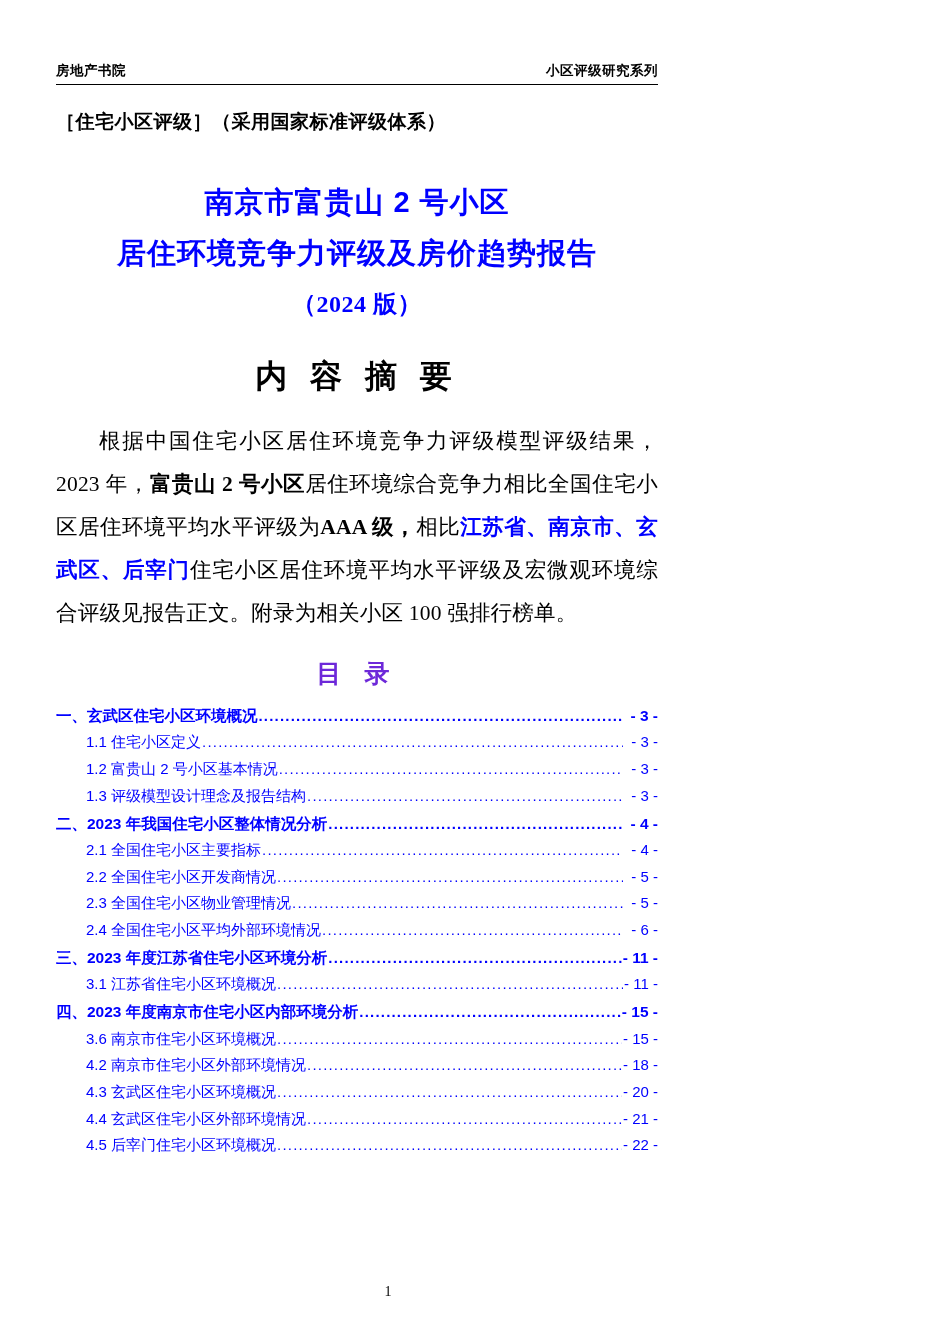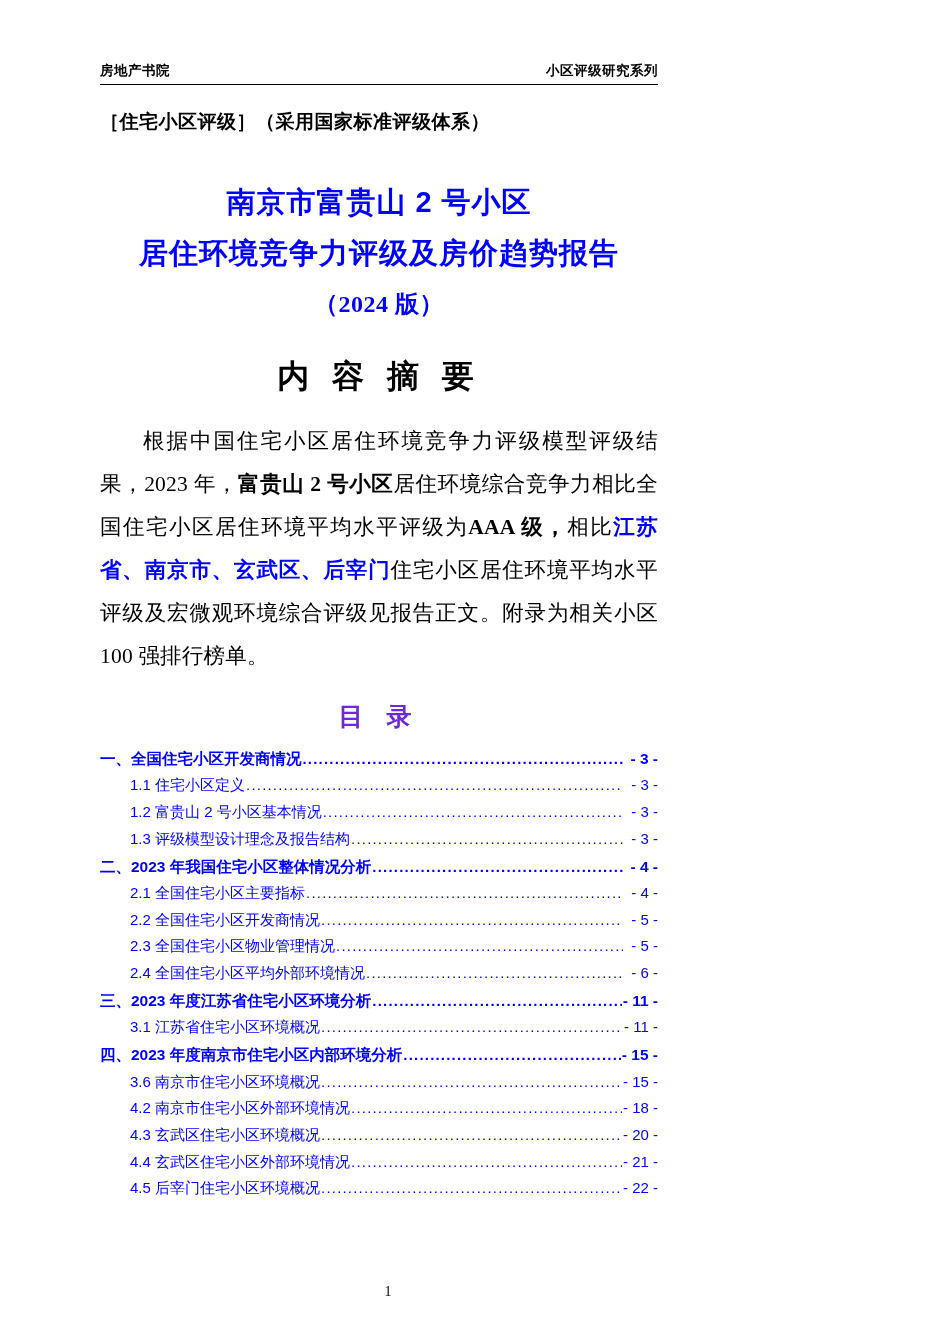--- a/index.html
+++ b/index.html
@@ -13,21 +13,21 @@
     font-family: "Liberation Serif", "DejaVu Serif", serif;
     color: #000;
     position: relative;
     overflow: hidden;
   }
   .page {
     position: relative;
     width: 776px;
     height: 1344px;
     box-sizing: border-box;
-    padding: 62px 118px 0 100px;
+    padding: 62px 118px 0 56px;
   }
 
   
   .header {
     display: flex;
     justify-content: space-between;
     align-items: flex-end;
     font-family: "Liberation Sans", "DejaVu Sans", sans-serif;
     font-size: 13.5px;
     font-weight: bold;
@@ -182,21 +182,21 @@
 
   <div class="section-heading">内 容 摘 要</div>
 
   <p class="abstract"><span>根据中国住宅小区居住环境竞争力评级模型评级结果，2023 年，</span><b>富贵山 2 号小区</b><span>居住环境综合竞争力相比全国住宅小区居住环境平均水平评级为</span><b>AAA 级，</b><span>相比</span><b class="blue">江苏省、南京市、玄武区、后宰门</b><span>住宅小区居住环境平均水平评级及宏微观环境综合评级见报告正文。附录为相关小区 100 强排行榜单。</span></p>
 
   <div class="toc-heading">目  录</div>
 
   <div class="toc">
 
     <div class="toc-row lvl1">
-      <span class="toc-label">一、全国住宅小区开发商情况</span>
+      <span class="toc-label">一、玄武区住宅小区环境概况</span>
       <span class="toc-dots"></span>
       <span class="toc-page">- 3 -</span>
     </div>
     <div class="toc-row lvl2">
       <span class="toc-label">1.1 住宅小区定义</span>
       <span class="toc-dots"></span>
       <span class="toc-page">- 3 -</span>
     </div>
     <div class="toc-row lvl2">
       <span class="toc-label">1.2 富贵山 2 号小区基本情况</span>

